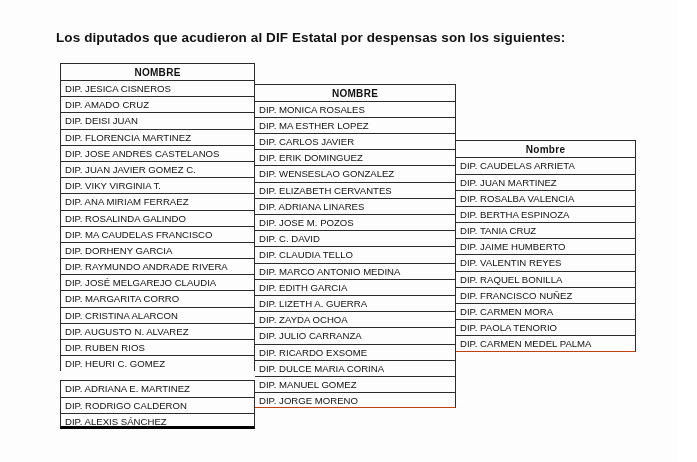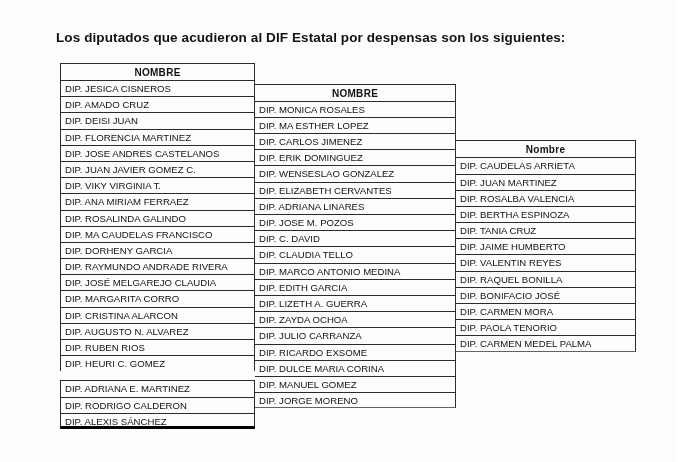--- a/index.html
+++ b/index.html
@@ -117,21 +117,21 @@
         <div class="cell">DIP. ADRIANA E. MARTINEZ</div>
         <div class="cell">DIP. RODRIGO CALDERON</div>
         <div class="cell">DIP. ALEXIS SÁNCHEZ</div>
       </div>
     </div>
 
     <div class="col col-2">
       <div class="cell header-cell">NOMBRE</div>
       <div class="cell">DIP. MONICA ROSALES</div>
       <div class="cell">DIP. MA ESTHER LOPEZ</div>
-      <div class="cell">DIP. CARLOS JIMENEZ</div>
+      <div class="cell">DIP. CARLOS JAVIER</div>
       <div class="cell">DIP. ERIK DOMINGUEZ</div>
       <div class="cell">DIP. WENSESLAO GONZALEZ</div>
       <div class="cell">DIP. ELIZABETH CERVANTES</div>
       <div class="cell">DIP. ADRIANA LINARES</div>
       <div class="cell">DIP. JOSE M. POZOS</div>
       <div class="cell">DIP. C. DAVID</div>
       <div class="cell">DIP. CLAUDIA TELLO</div>
       <div class="cell">DIP. MARCO ANTONIO MEDINA</div>
       <div class="cell">DIP. EDITH GARCIA</div>
       <div class="cell">DIP. LIZETH A. GUERRA</div>
@@ -146,20 +146,20 @@
     <div class="col col-3">
       <div class="cell header-cell">Nombre</div>
       <div class="cell">DIP. CAUDELAS ARRIETA</div>
       <div class="cell">DIP. JUAN MARTINEZ</div>
       <div class="cell">DIP. ROSALBA VALENCIA</div>
       <div class="cell">DIP. BERTHA ESPINOZA</div>
       <div class="cell">DIP. TANIA CRUZ</div>
       <div class="cell">DIP. JAIME HUMBERTO</div>
       <div class="cell">DIP. VALENTIN REYES</div>
       <div class="cell">DIP. RAQUEL BONILLA</div>
-      <div class="cell">DIP. BONIFACIO JOSÉ</div>
+      <div class="cell">DIP. FRANCISCO NUÑEZ</div>
       <div class="cell">DIP. CARMEN MORA</div>
       <div class="cell">DIP. PAOLA TENORIO</div>
       <div class="cell">DIP. CARMEN MEDEL PALMA</div>
     </div>
 
   </div>
 </div>
 
 </body></html>

